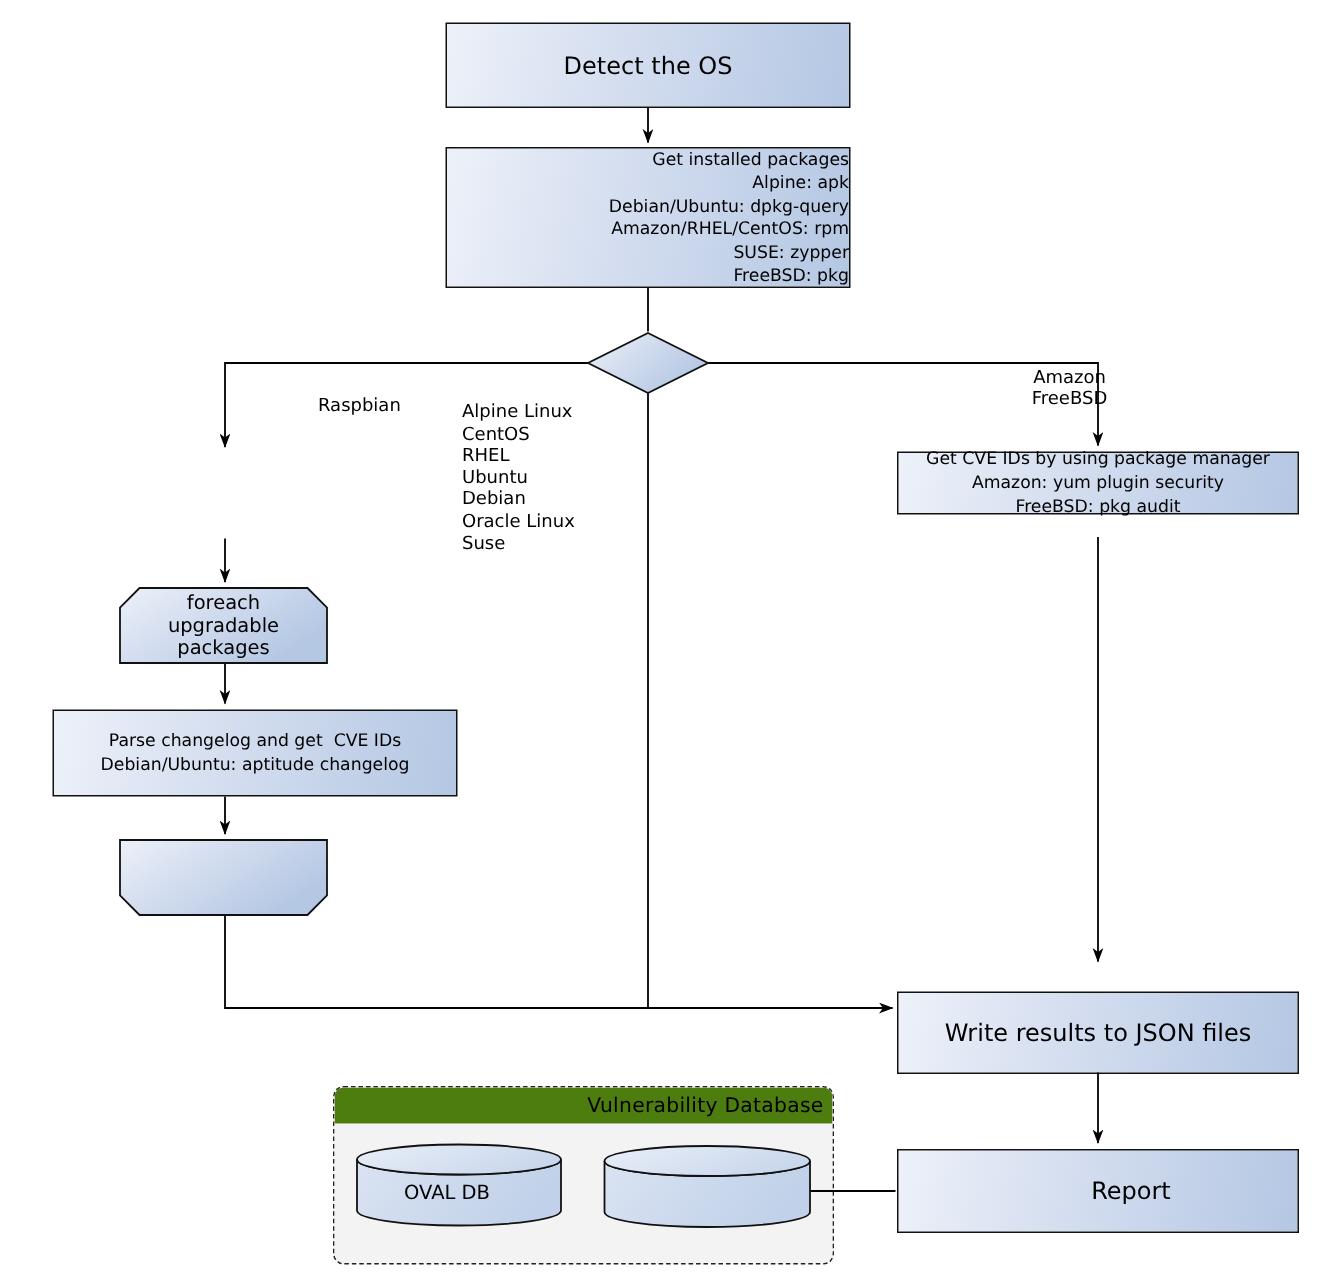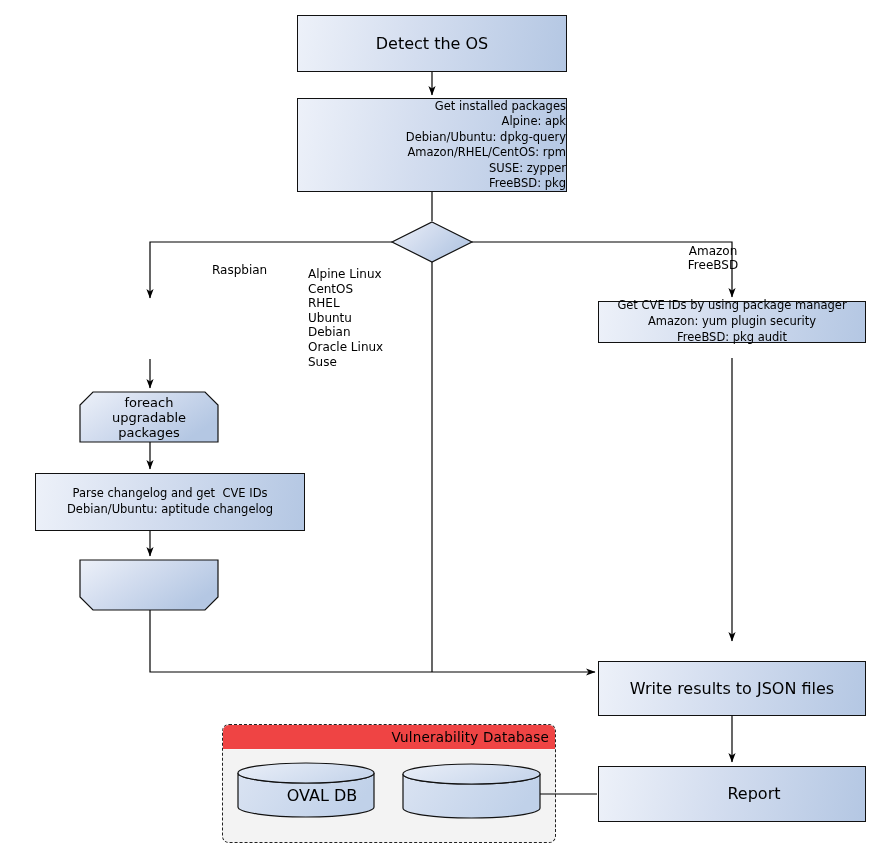--- a/index.html
+++ b/index.html
@@ -22,21 +22,21 @@
   .edge-label{
     position:absolute;z-index:4;font-size:12px;line-height:14.6px;white-space:pre-wrap;
   }
   #group-vulndb{
     position:absolute;z-index:1;box-sizing:border-box;
     left:222px;top:724px;width:334px;height:119px;
     border:1.4px dashed #222;border-radius:7px;
     background:#f3f3f3;overflow:hidden;
   }
   #group-vulndb .group-title{
-    height:24px;background:#ef4444;border-bottom:1px solid #f7f7f7;
+    height:24px;background:#4d7c0f;border-bottom:1px solid #f7f7f7;
     display:flex;align-items:center;justify-content:flex-end;
     font-size:13.5px;padding-right:6px;letter-spacing:.2px;
   }
 </style>
 </head>
 <body>
 
 <div id="canvas">
 
   <div id="group-vulndb">
@@ -107,21 +107,21 @@
 FreeBSD: pkg audit</div>
 
   <div class="node small" style="left:598px;top:645px;width:268px;height:55px;margin-top:16px;">Write results to JSON files</div>
 
   <div class="node small" style="left:598px;top:766px;width:268px;height:56px;padding-left:44px;">Report</div>
 
   <div class="shape-label" style="left:80px;top:392px;width:138px;height:50px;">foreach
 upgradable  packages</div>
 
 
-  <div class="shape-label" style="left:254px;top:777px;width:136px;height:36px;font-size:16px;text-align:right;">OVAL DB</div>
+  <div class="shape-label" style="left:230px;top:777px;width:136px;height:36px;font-size:13px;text-align:right;">OVAL DB</div>
 
 
   <div class="edge-label" style="left:212px;top:263px;text-align:center;">Raspbian</div>
 
   <div class="edge-label" style="left:308px;top:267px;width:100px;text-align:left;">Alpine Linux
 CentOS
 RHEL
 Ubuntu
 Debian
 Oracle Linux

